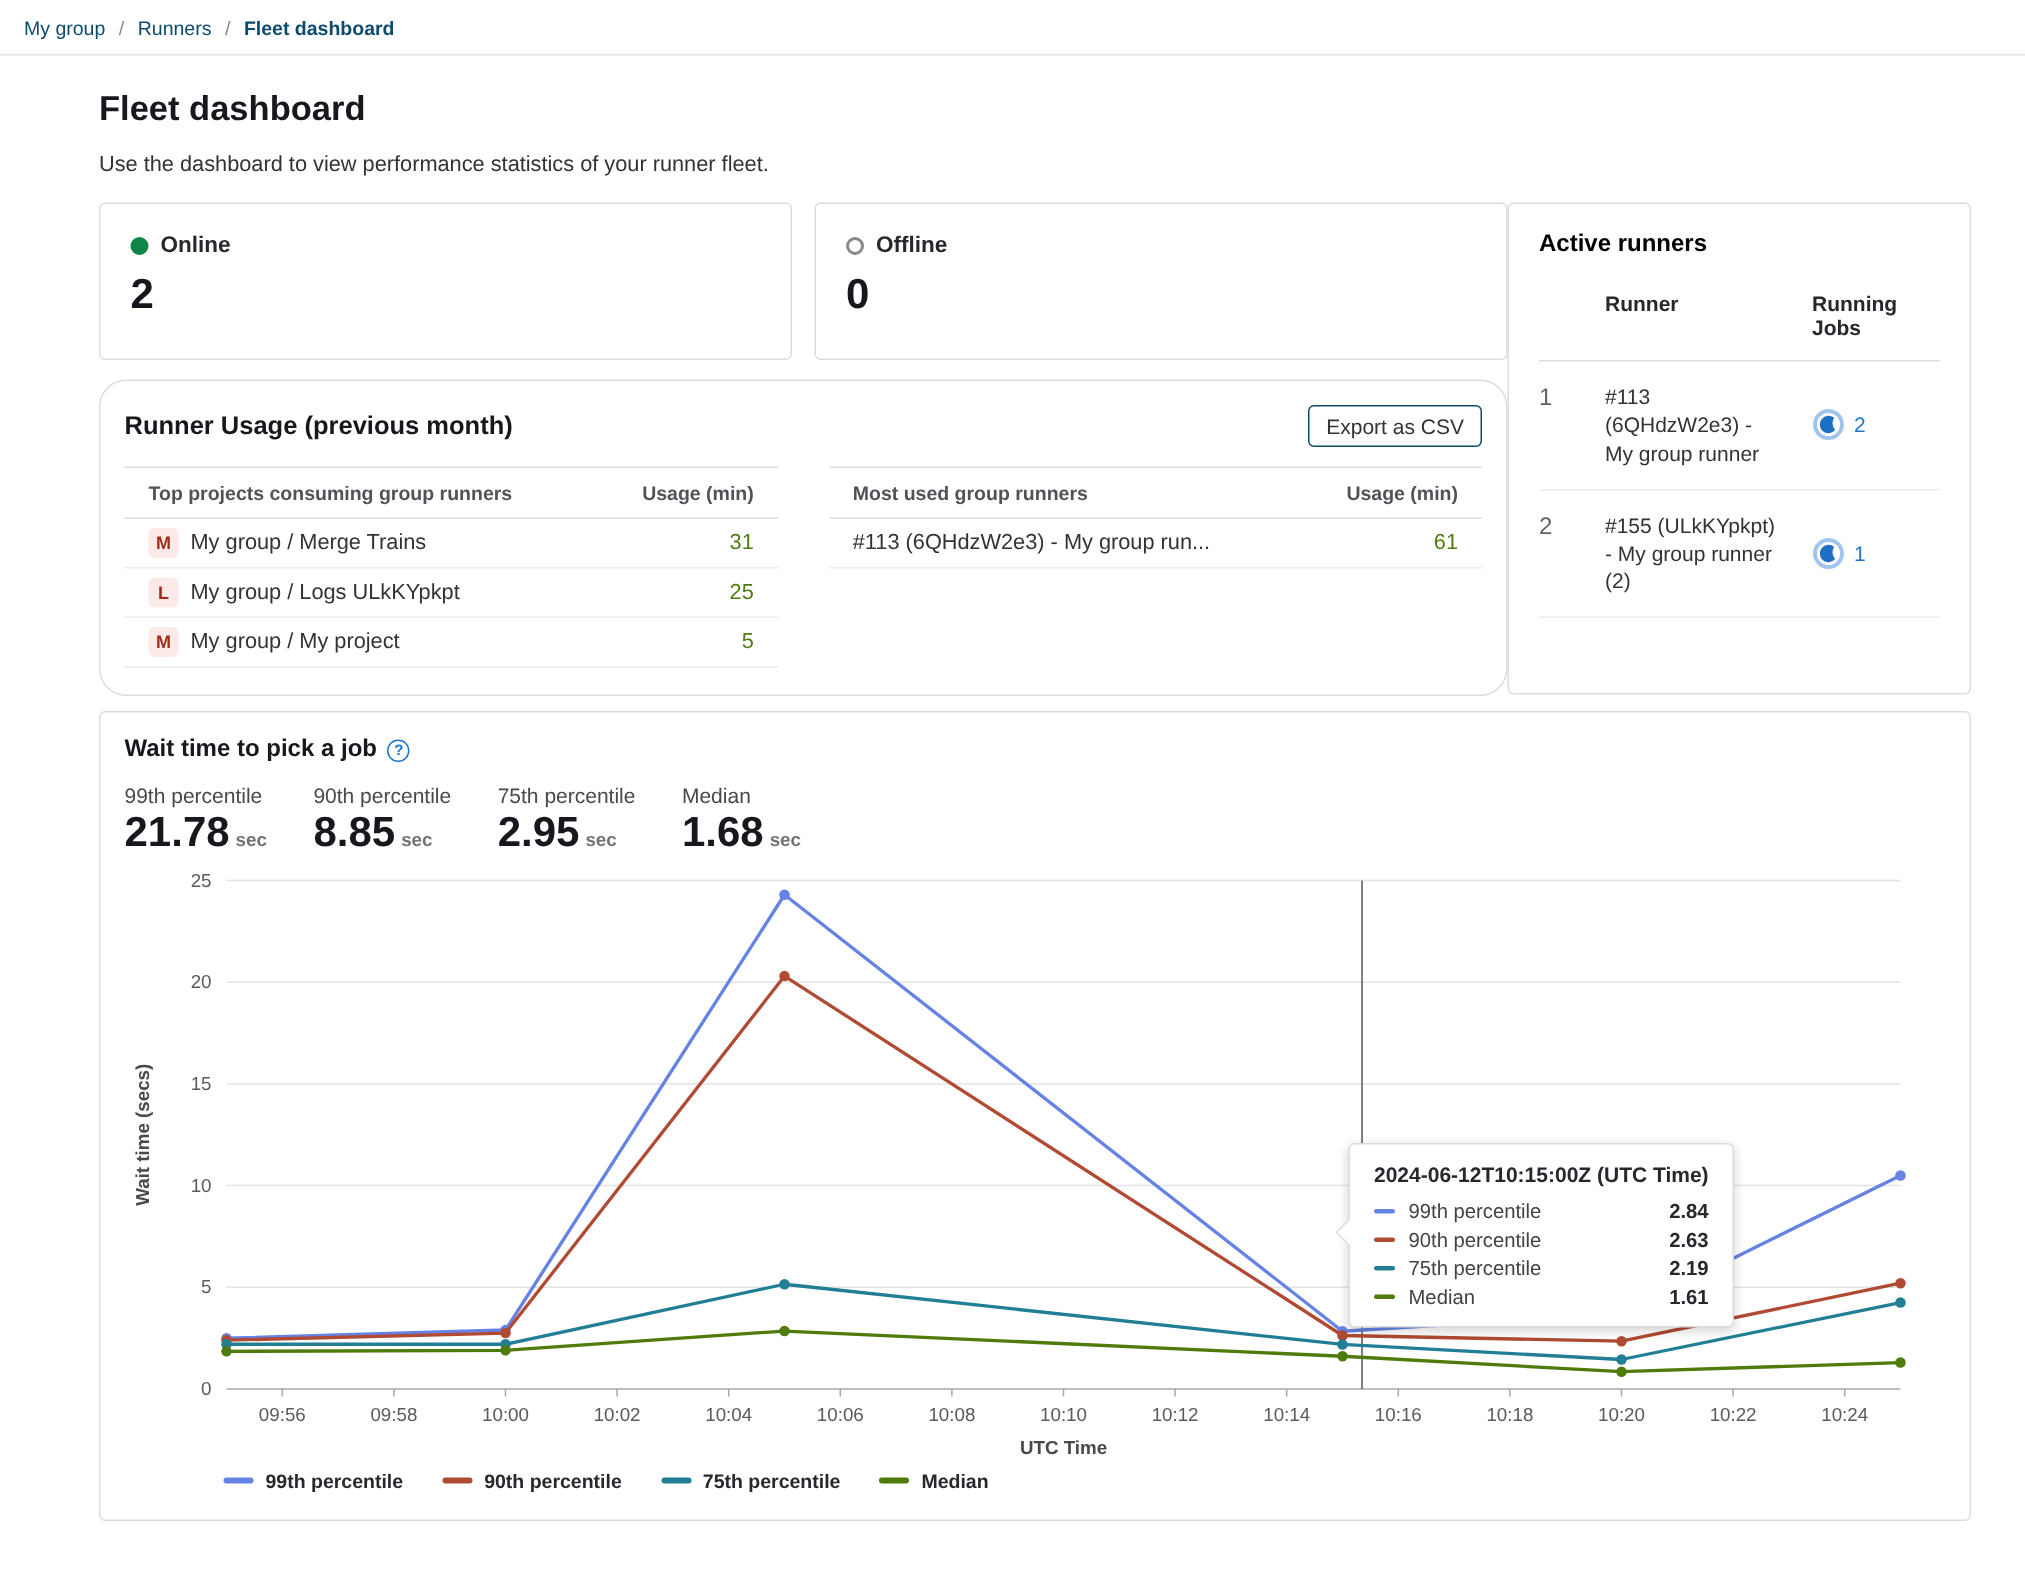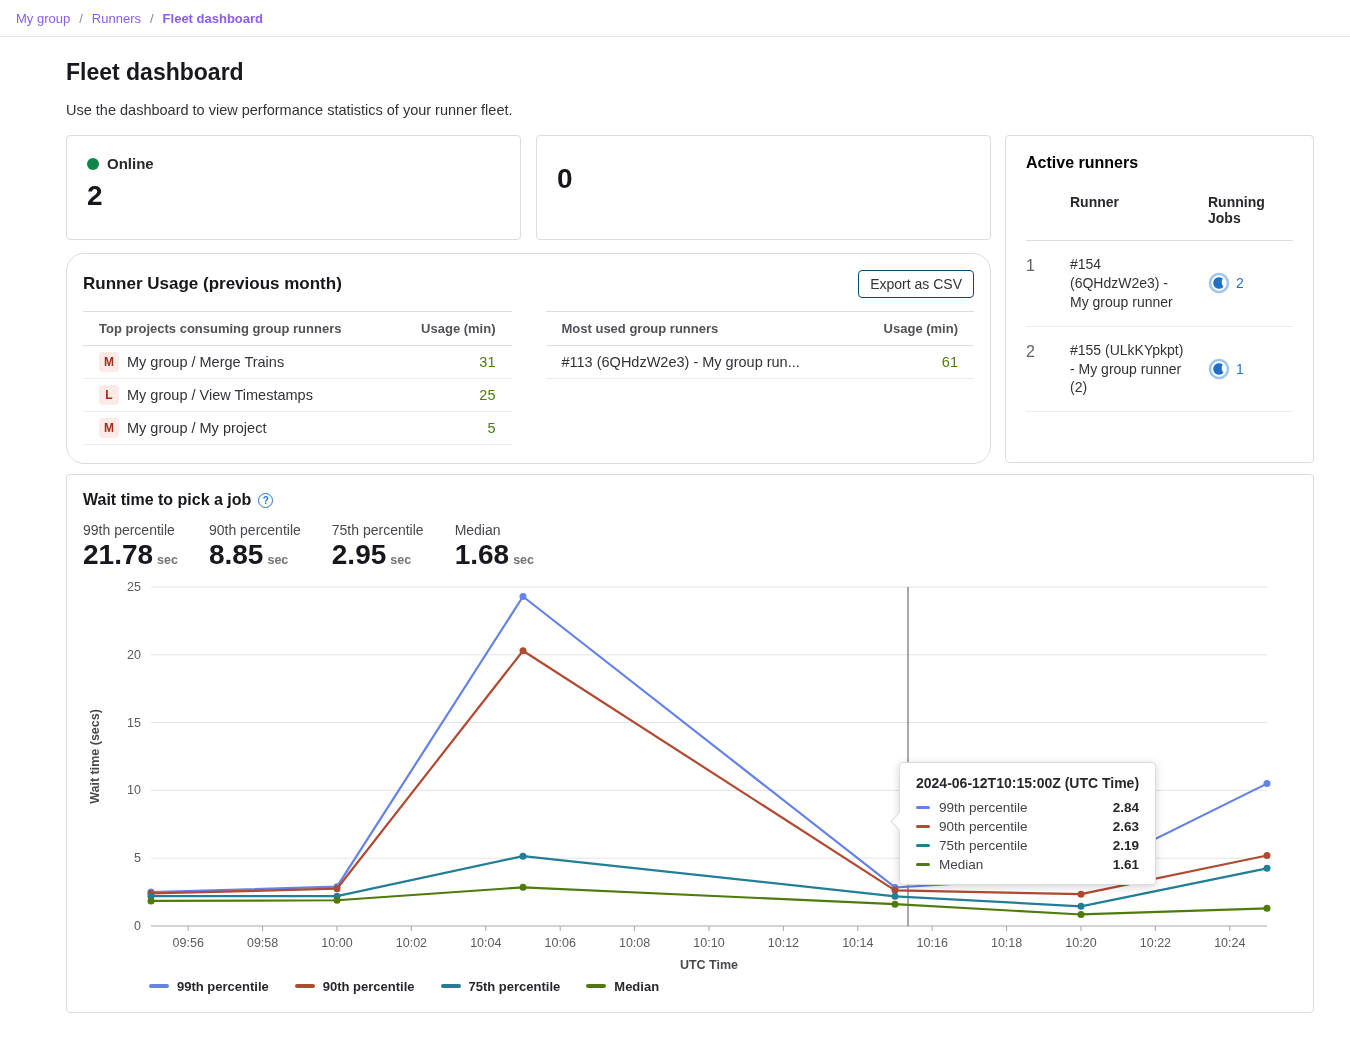--- a/index.html
+++ b/index.html
@@ -1,34 +1,34 @@
 <!DOCTYPE html>
 <html><head>
 <meta charset="utf-8">
 <style>
   * { margin:0; padding:0; box-sizing:border-box; }
   html,body { background:#fff; width:1350px; font-family:"Liberation Sans","DejaVu Sans",sans-serif; color:#333238; }
 
   
   .crumbbar { height:37px; display:flex; align-items:center; padding:0 16px; border-bottom:1px solid #e4e4e7; font-size:13px; }
-  .crumb { color:#8b5cf6; cursor:pointer; }
+  .crumb { color:#0c4a6e; cursor:pointer; }
   .crumb.current { font-weight:700; cursor:default; }
   .crumb-sep { color:#89888d; margin:0 9px; }
 
   .page { margin:0 36px 0 66px; width:1248px; }
 
   .page-header { display:flex; align-items:center; justify-content:space-between; margin-top:22px; }
   .page-title { font-size:23px; font-weight:700; color:#18171d; }
   .header-actions { display:flex; align-items:center; gap:16px; }
   .link-btn { color:#1f75cb; font-size:14.5px; text-decoration:none; cursor:pointer; }
   .primary-btn { background:#1f75cb; color:#fff; border:1px solid #1a63ac; border-radius:4px; font-size:14.5px; padding:6px 12px; cursor:pointer; font-family:inherit; }
 
   .subtitle { font-size:14.5px; margin-top:16px; color:#333238; }
 
-  .top-grid { display:flex; gap:14px; margin-top:17px; align-items:flex-start; }
+  .top-grid { display:flex; margin-top:17px; align-items:flex-start; }
   .left-col { flex:1 1 925px; }
   .card { background:#fff; border:1px solid #dcdcde; border-radius:4px; }
 
   .status-row { display:flex; gap:15px; }
   .status-card { flex:1 1 0; height:105px; padding:19px 20px; }
   .status-label-row { display:flex; align-items:center; gap:8px; }
   .dot { width:12px; height:12px; border-radius:50%; display:inline-block; }
   .dot.online { background:#108548; }
   .dot.offline { background:#fff; border:2px solid #89888d; }
   .status-label { font-weight:700; font-size:15px; color:#28272d; }
@@ -106,20 +106,24 @@
     <div class="left-col">
       <div class="status-row">
         <div class="card status-card">
           <div class="status-label-row">
             <span class="dot online"></span>
             <span class="status-label">Online</span>
           </div>
           <div class="status-value">2</div>
         </div>
         <div class="card status-card">
+          <div class="status-label-row">
+            <span class="dot offline"></span>
+            <span class="status-label">Offline</span>
+          </div>
           <div class="status-value">0</div>
         </div>
       </div>
 
       <div class="card usage-card">
         <div class="usage-head">
           <div class="usage-title">Runner Usage (previous month)</div>
           <button class="ghost-btn">Export as CSV</button>
         </div>
         <div class="usage-tables">
@@ -132,21 +136,21 @@
                 <div class="u-row">
                   <div class="u-name">
                     <span class="avatar">M</span>
                     <span>My group / Merge Trains</span>
                   </div>
                   <span class="u-val">31</span>
                 </div>
                 <div class="u-row">
                   <div class="u-name">
                     <span class="avatar">L</span>
-                    <span>My group / View Timestamps</span>
+                    <span>My group / Logs ULkKYpkpt</span>
                   </div>
                   <span class="u-val">25</span>
                 </div>
                 <div class="u-row">
                   <div class="u-name">
                     <span class="avatar">M</span>
                     <span>My group / My project</span>
                   </div>
                   <span class="u-val">5</span>
                 </div>
@@ -170,21 +174,21 @@
       </div>
     </div>
 
     <div class="card runners-card">
       <div class="runners-title">Active runners</div>
       <div class="r-grid">
         <div class="r-headcell"></div>
         <div class="r-headcell">Runner</div>
         <div class="r-headcell" style="padding-left:22px;">Running Jobs</div>
       <div class="r-cell r-index">1</div>
-          <div class="r-cell">#154 (6QHdzW2e3) - My group runner</div>
+          <div class="r-cell">#113 (6QHdzW2e3) - My group runner</div>
           <div class="r-cell r-jobs">
             <svg width="22" height="22" viewBox="0 0 22 22">
               <circle cx="11" cy="11" r="9" fill="#fff" stroke="#9fc5ee" stroke-width="2.6"></circle>
               <path d="M11 5.2 a5.8 5.8 0 1 0 5.8 5.8 A7.3 7.3 0 0 1 11 5.2 Z" fill="#1f6fc4" transform="rotate(40 11 11)"></path>
             </svg>
             <span class="r-jobs-count">2</span>
           </div>
           <div class="r-cell r-index">2</div>
           <div class="r-cell">#155 (ULkKYpkpt) - My group runner (2)</div>
           <div class="r-cell r-jobs">

